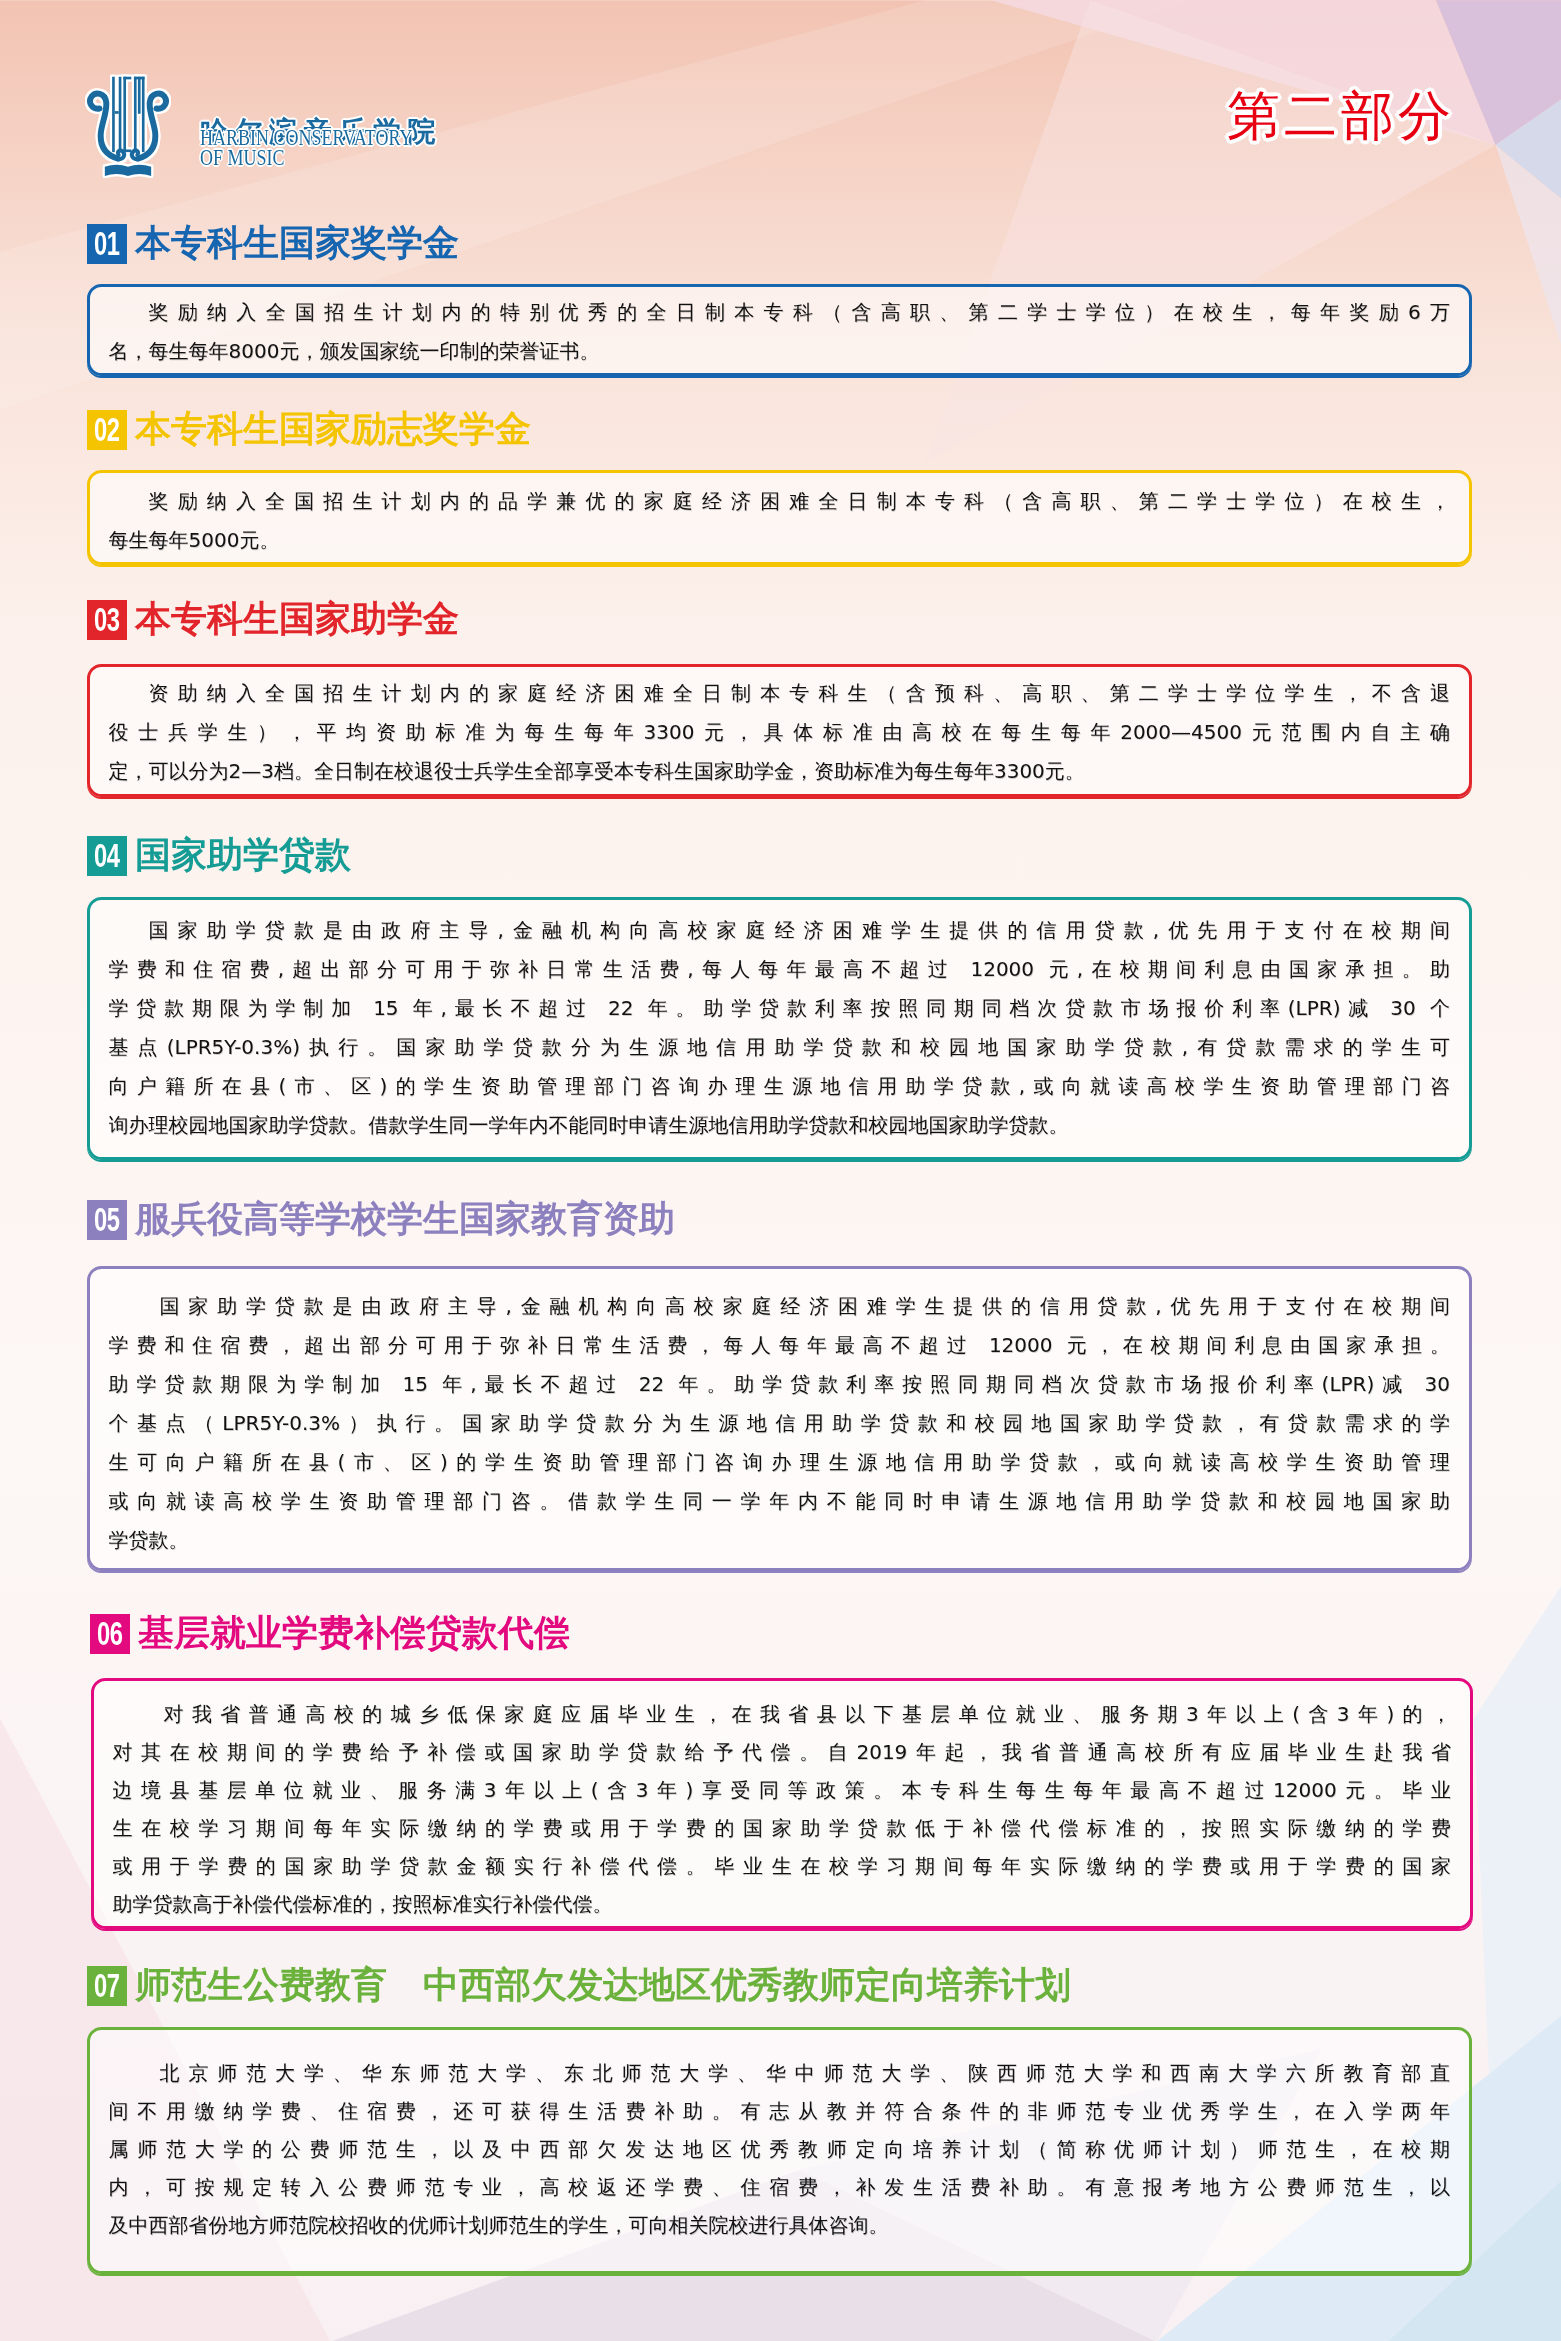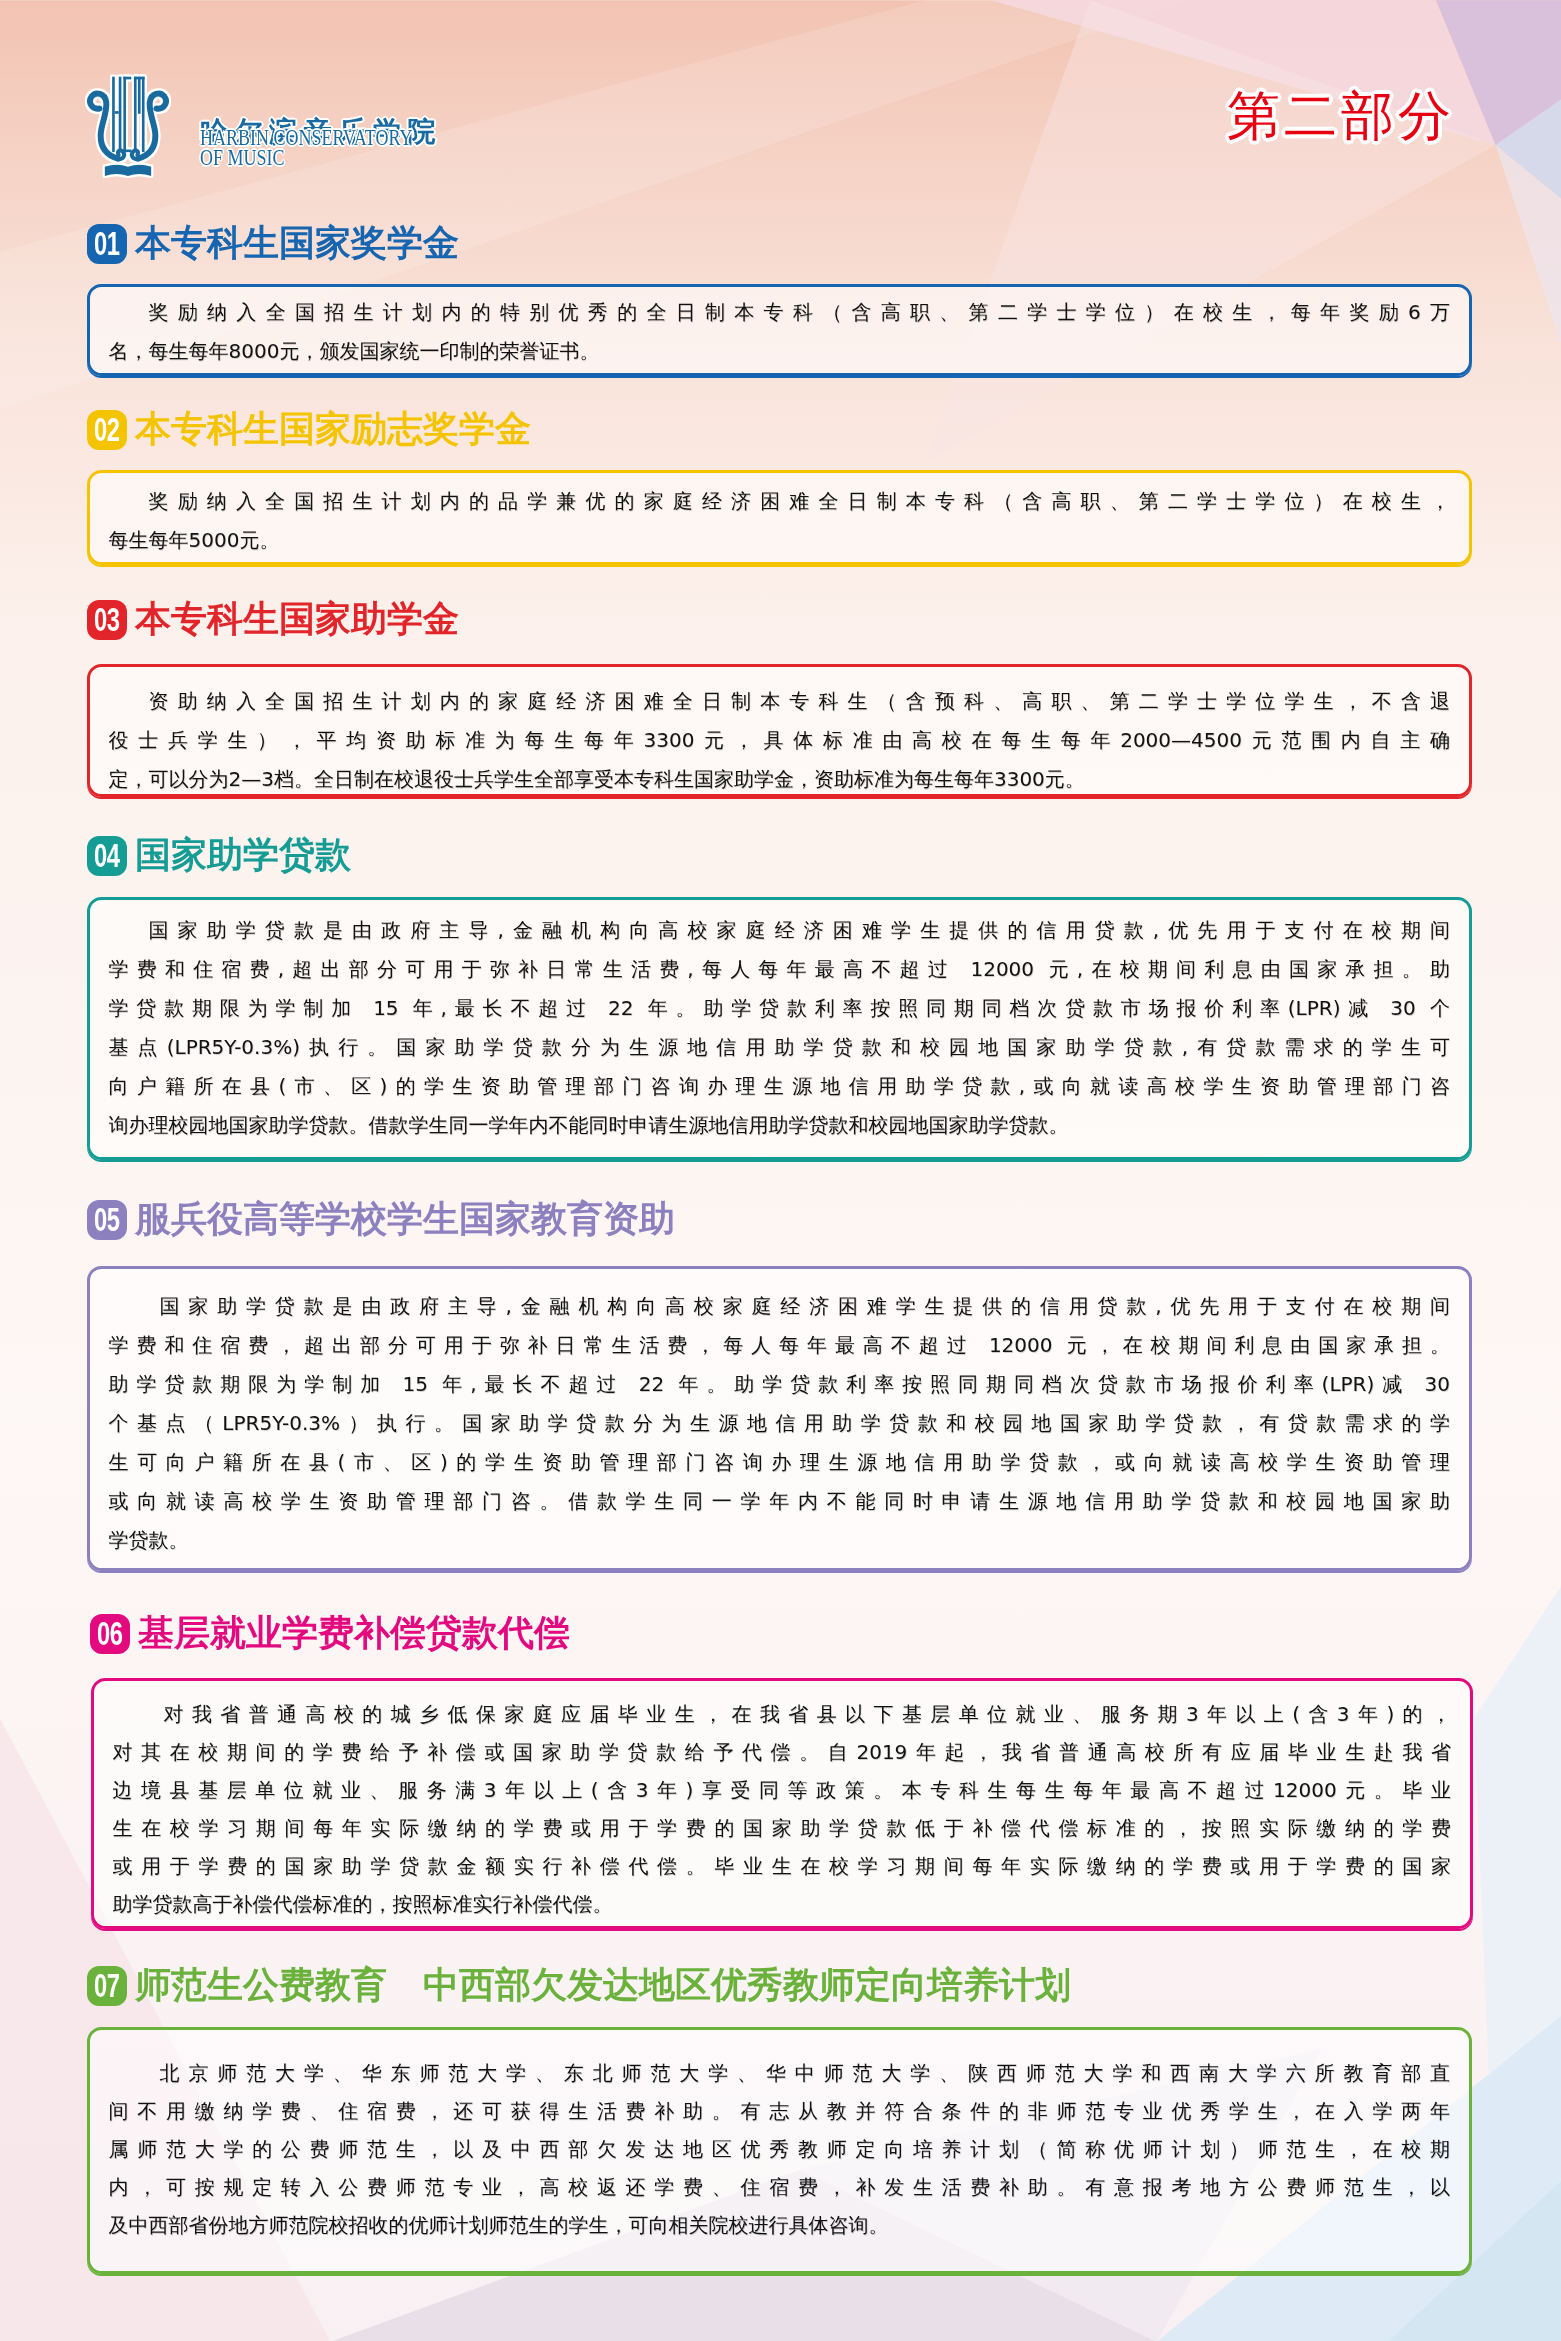--- a/index.html
+++ b/index.html
@@ -41,21 +41,21 @@
                  3.3px 1.3px 0 #fff, -3.3px 1.3px 0 #fff, 3.3px -1.3px 0 #fff, -3.3px -1.3px 0 #fff,
                  1.3px 3.3px 0 #fff, -1.3px 3.3px 0 #fff, 1.3px -3.3px 0 #fff, -1.3px -3.3px 0 #fff;
   }
 
   
   .sec-head {
     position: absolute; left: 87px; height: 41px;
     display: flex; align-items: center;
   }
   .badge {
-    width: 40px; height: 40px; border-radius: 12px; background: var(--accent);
+    width: 40px; height: 40px; border-radius: 0; background: var(--accent);
     display: flex; align-items: center; justify-content: center; overflow: hidden;
     flex: 0 0 auto;
   }
   .badge span {
     display: inline-block; color: #fff;
     font: bold 33px/1 "Liberation Sans", "DejaVu Sans", sans-serif;
     transform: scaleX(0.72); letter-spacing: -0.7px;
   }
   .sec-title {
     margin: 0 0 0 8px; white-space: nowrap;
@@ -161,21 +161,21 @@
   </div>
 </section>
 
 <section style="--accent:#E2252B">
   <div class="sec-head" style="top:599px">
     <div class="badge">
         <span>03</span>
       </div>
     <h2 class="sec-title">本专科生国家助学金</h2>
   </div>
-  <div class="box" style="top:664px;height:133px;padding-top:15px">
+  <div class="box" style="top:664px;height:133px;padding-top:7px">
     <div class="ln first">资助纳入全国招生计划内的家庭经济困难全日制本专科生（含预科、高职、第二学士学位学生，不含退</div>
     <div class="ln">役士兵学生），平均资助标准为每生每年3300元，具体标准由高校在每生每年2000—4500元范围内自主确</div>
     <div class="ln last">定，可以分为2—3档。全日制在校退役士兵学生全部享受本专科生国家助学金，资助标准为每生每年3300元。</div>
   </div>
 </section>
 
 <section style="--accent:#159C95">
   <div class="sec-head" style="top:835px">
     <div class="badge">
         <span>04</span>

